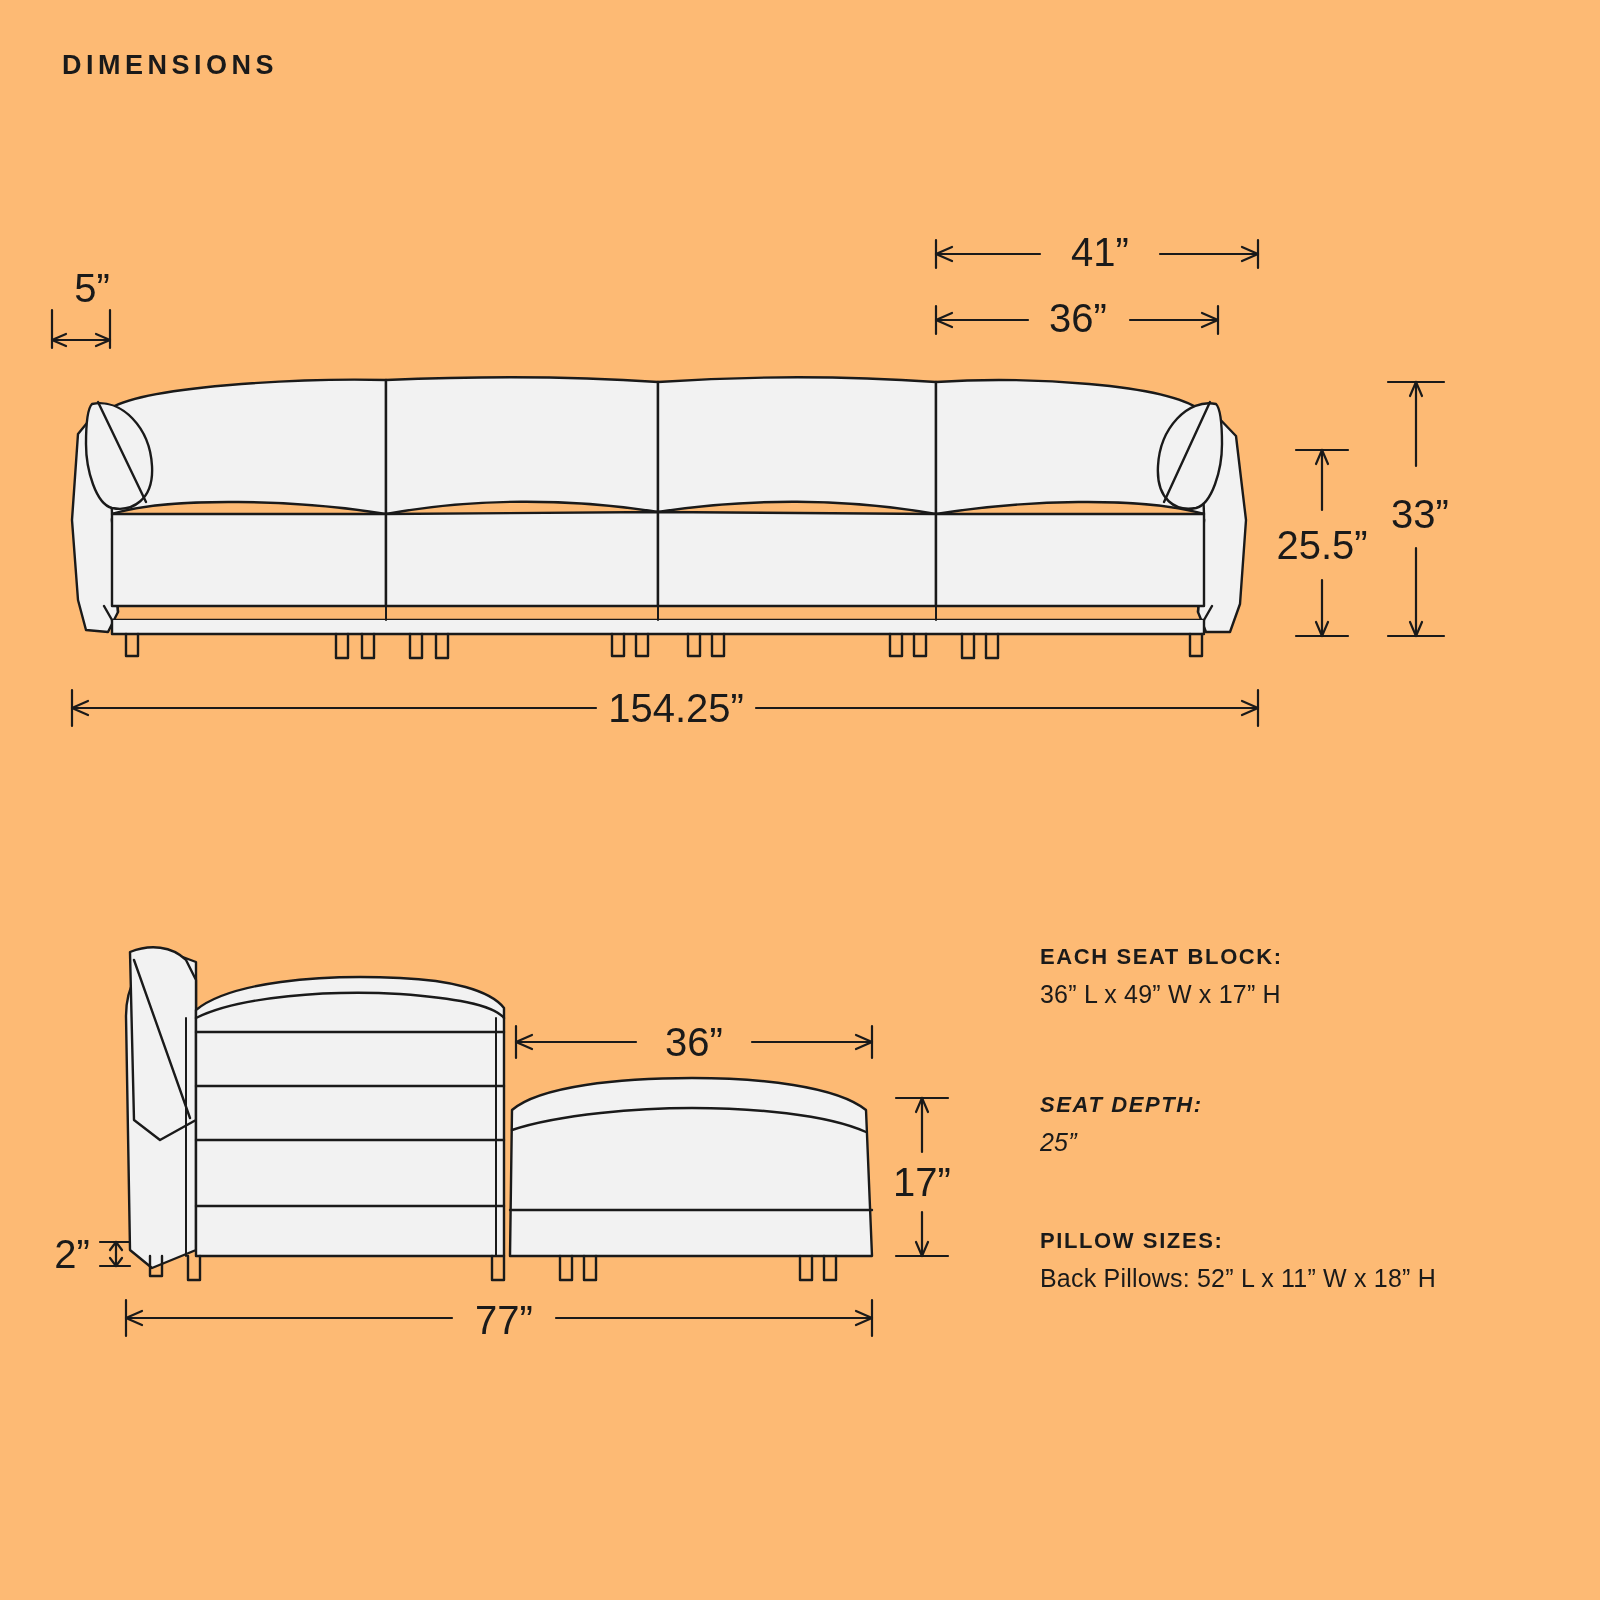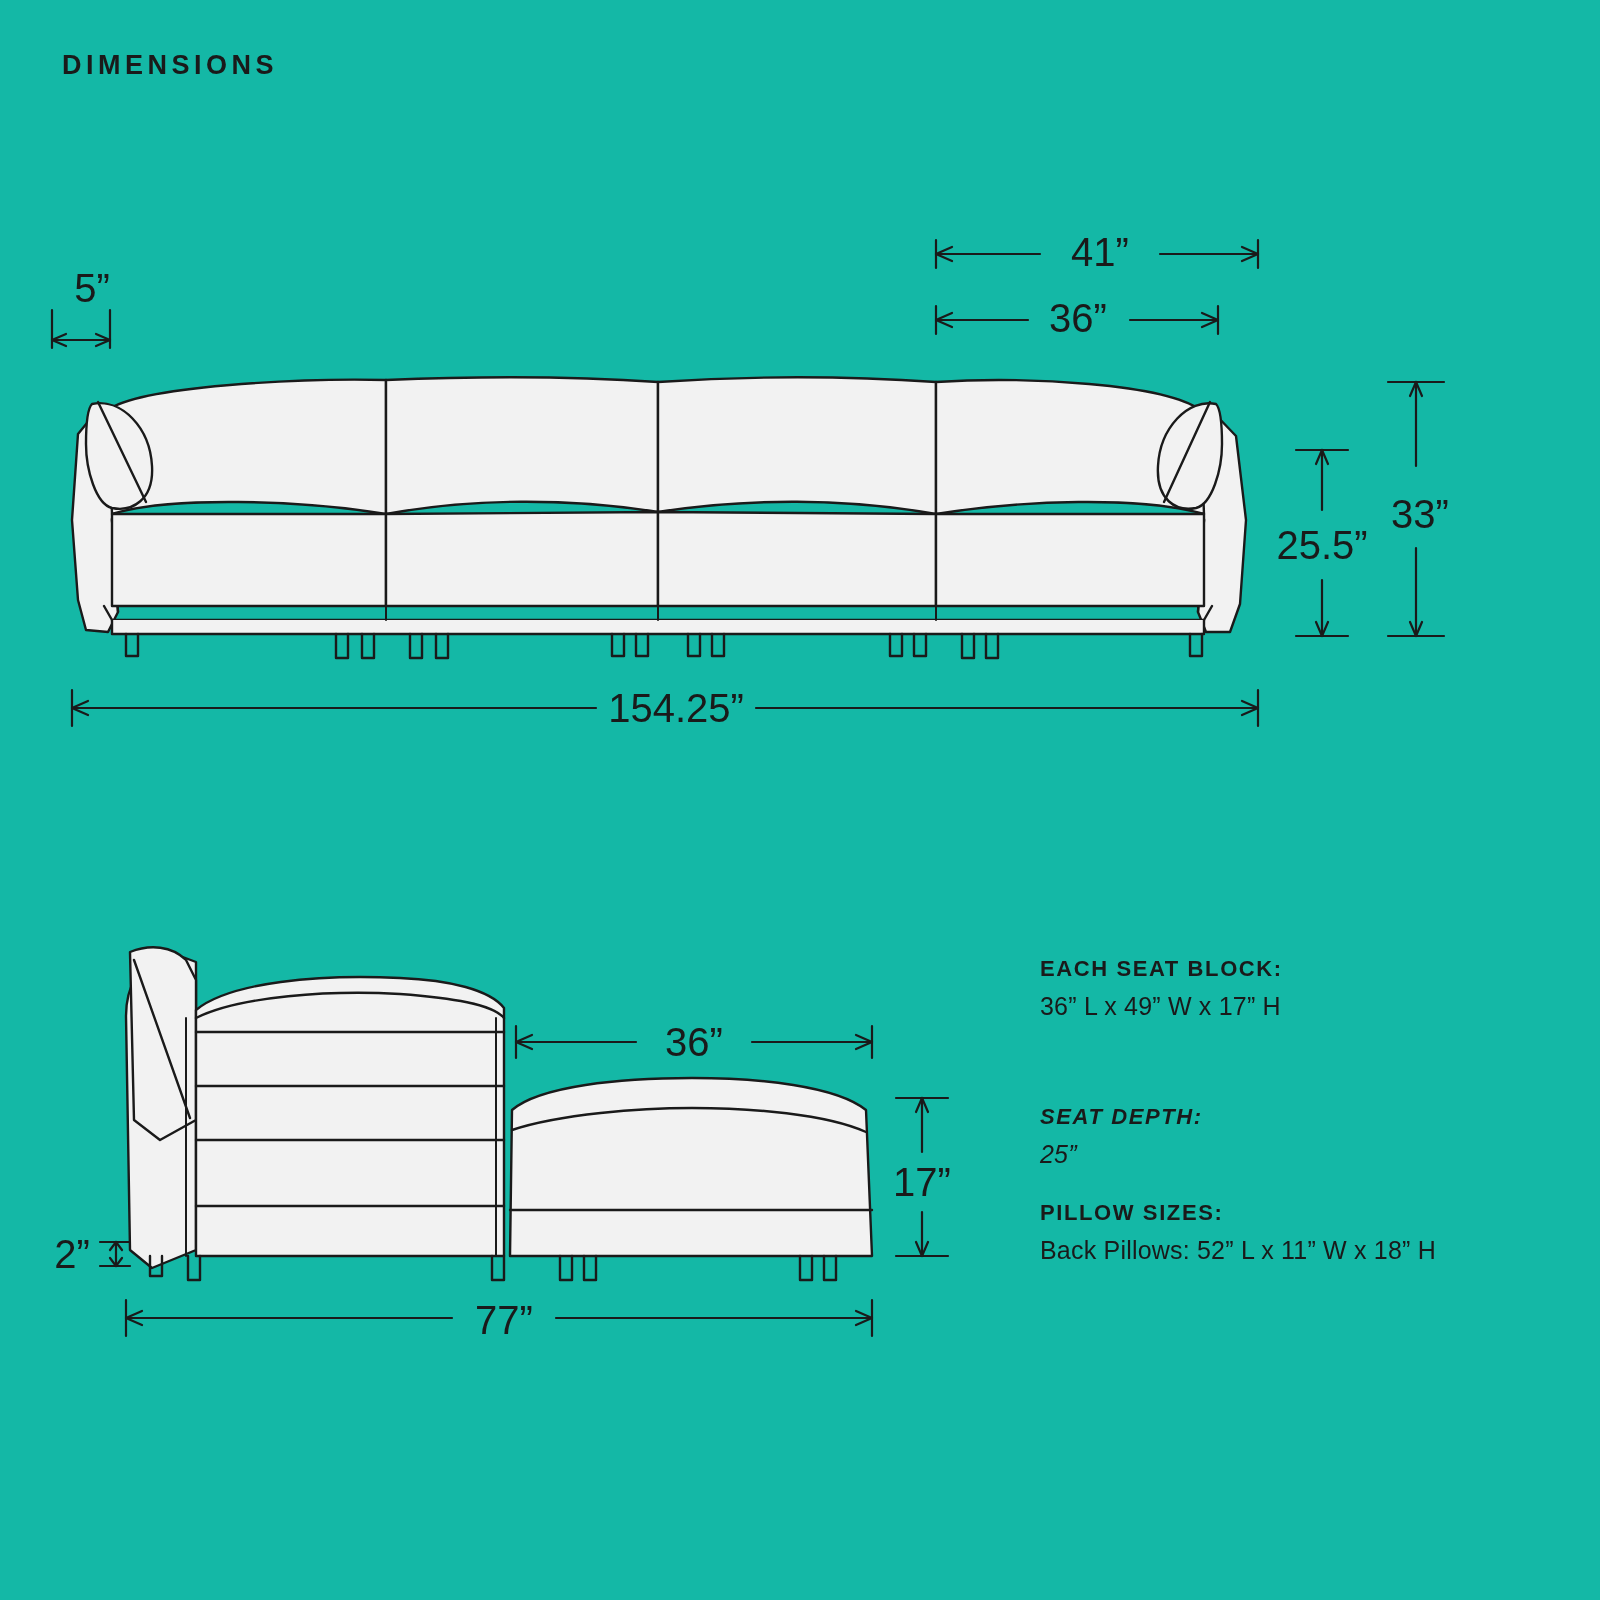--- a/index.html
+++ b/index.html
@@ -11,21 +11,21 @@
     width: 1600px;
     height: 1600px;
     position: relative;
     font-family: "Liberation Sans", sans-serif;
     color: #1a1a1a;
     overflow: hidden;
   }
   .page {
     position: absolute;
     inset: 0;
-    background: #14b8a6;
+    background: #fdba74;
   }
   .title {
     position: absolute;
     left: 62px;
     top: 50px;
     font-size: 27px;
     font-weight: bold;
     letter-spacing: 4.5px;
     color: #1a1a1a;
   }
@@ -38,32 +38,32 @@
   }
   .spec-block {
     position: absolute;
     left: 1040px;
   }
   .spec-head {
     font-size: 22px;
     font-weight: bold;
     letter-spacing: 1.6px;
     color: #1a1a1a;
-    margin: 16px 0 10px 0;
+    margin: 4px 0 10px 0;
   }
   .spec-line {
     font-size: 25px;
     font-weight: normal;
     color: #1a1a1a;
     margin: 0 0 10px 0;
     letter-spacing: 0.2px;
   }
   #specs-seat-block { top: 940px; }
   #specs-seat-depth { top: 1088px; font-style: italic; }
-  #specs-pillows { top: 1184px; }
+  #specs-pillows { top: 1224px; }
   .dim-text {
     font-family: "Liberation Sans", sans-serif;
     fill: #1a1a1a;
   }
 </style>
 </head>
 <body>
 
 <div class="page">
 

